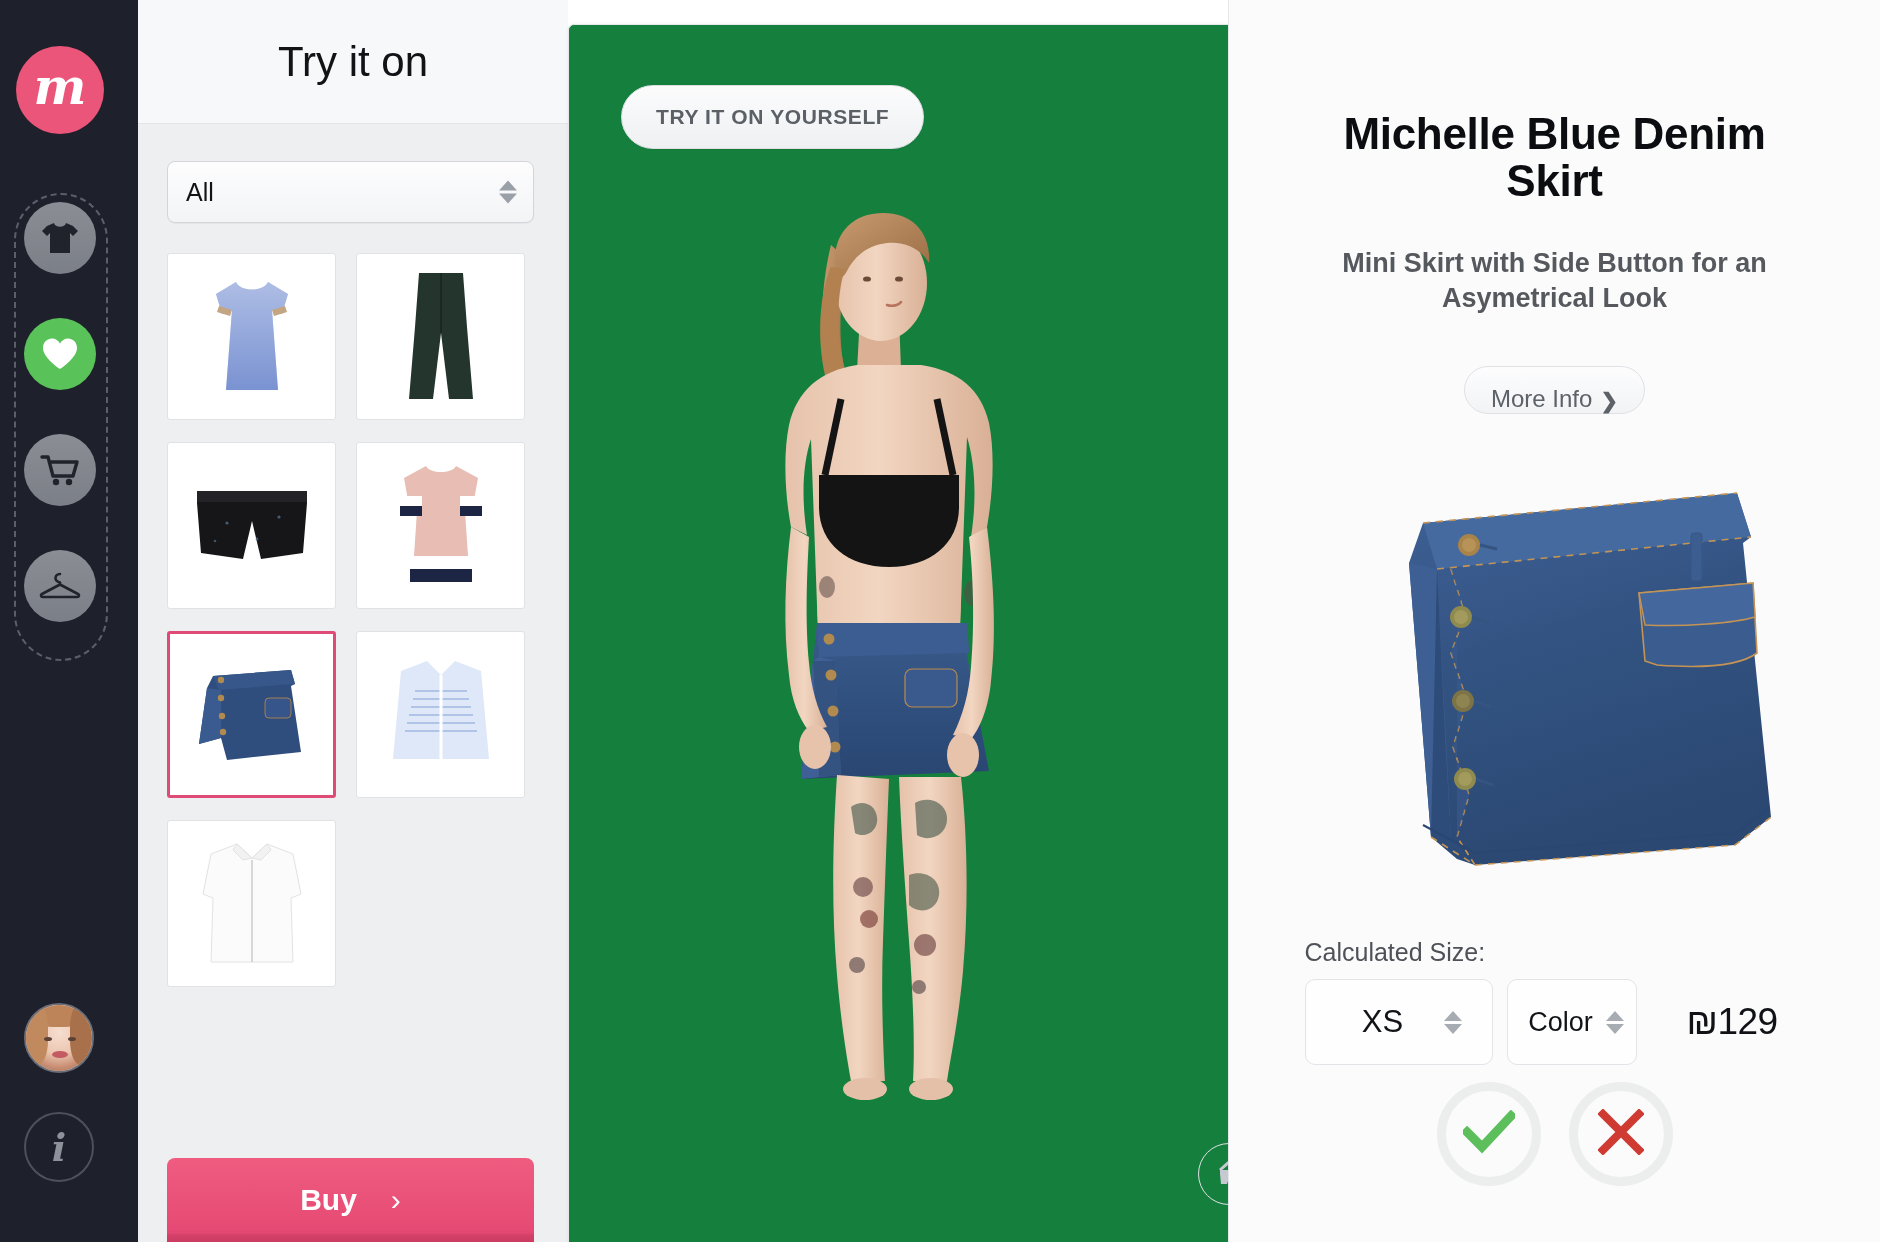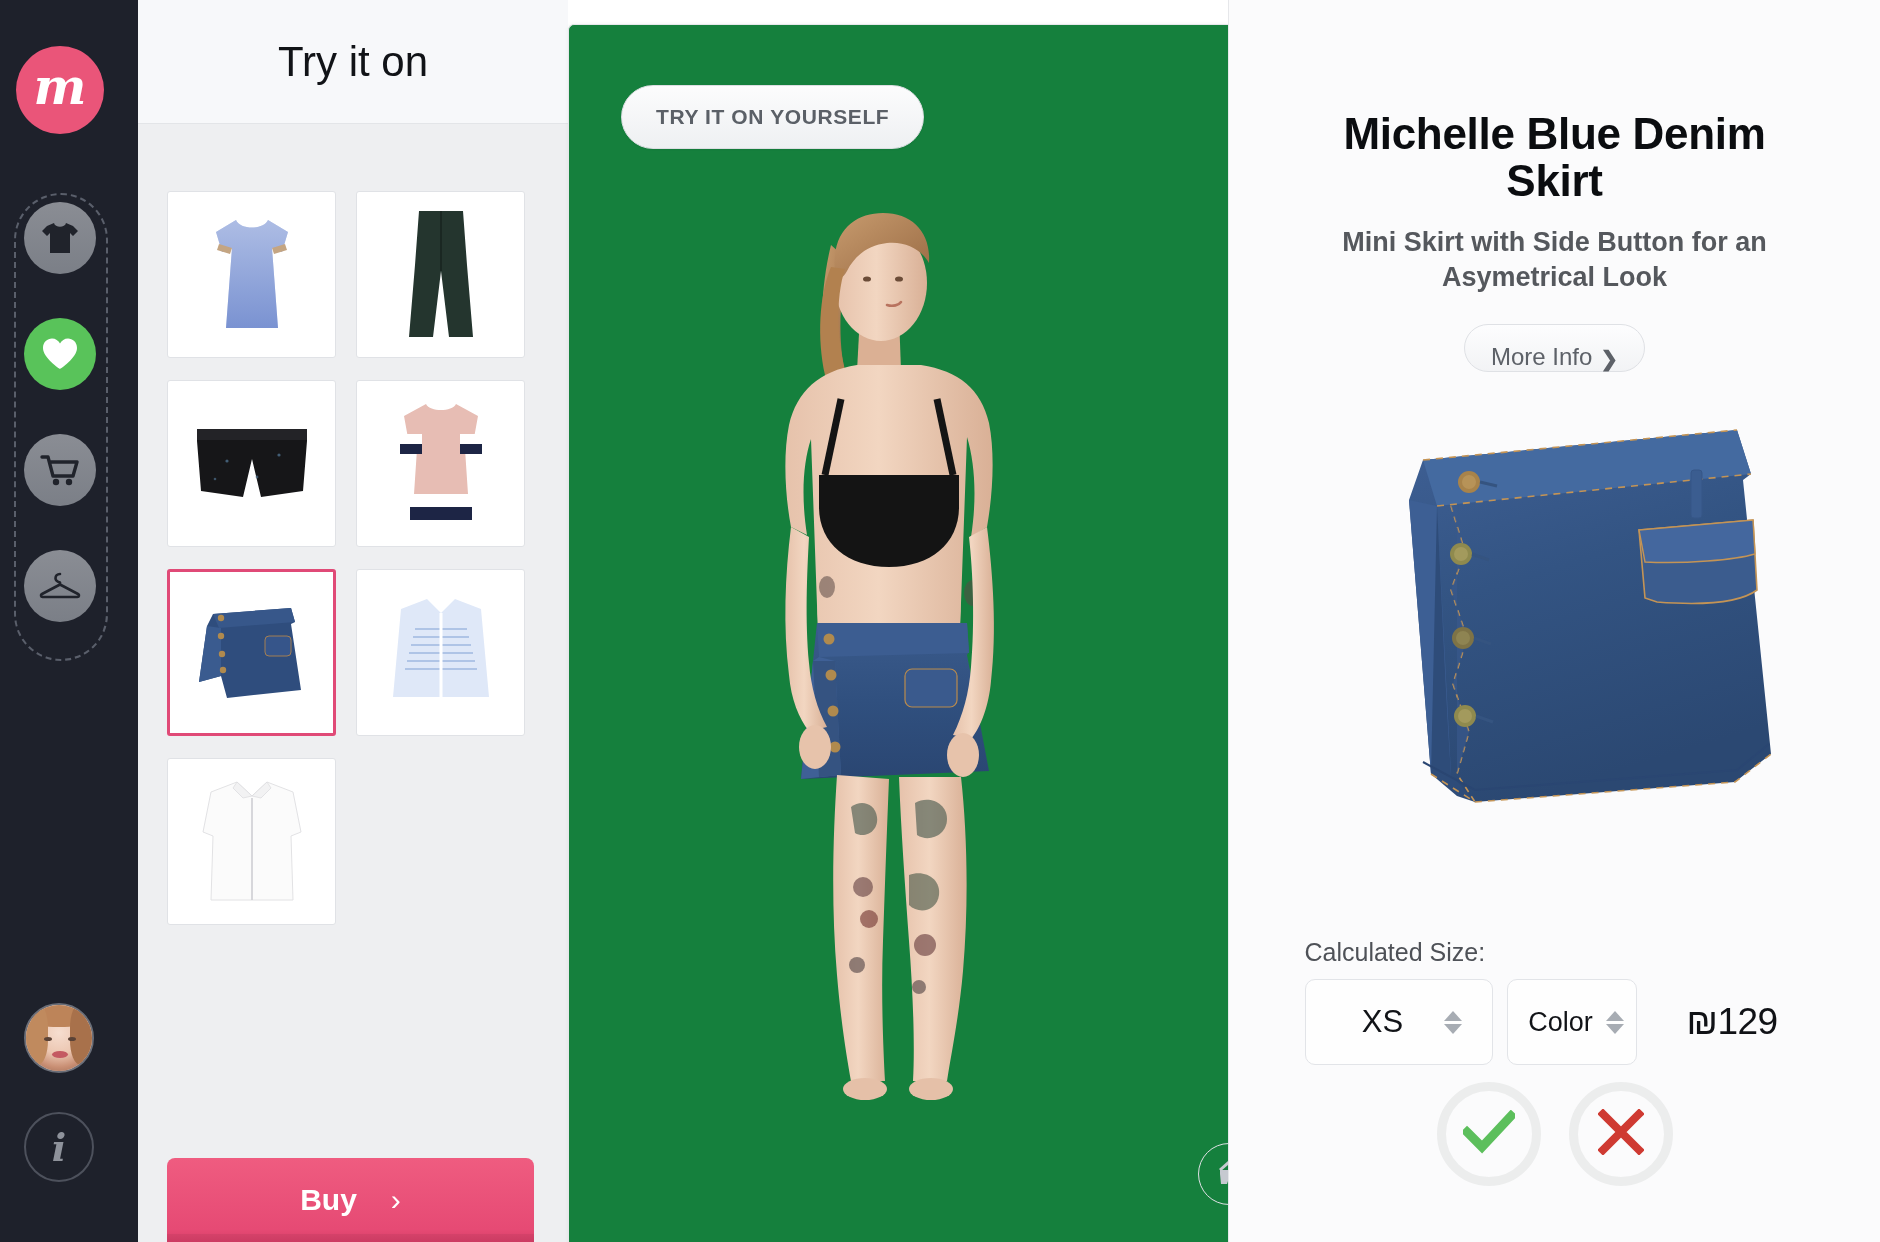--- a/index.html
+++ b/index.html
@@ -169,21 +169,21 @@
     border: 1.5px solid #dfe1e5;
     display: flex; align-items: center; justify-content: center;
   }
 
   
   .right-panel {
     flex: 1; height: 1242px;
     background: #fbfbfc;
     position: relative;
     border-left: 1px solid #e6e7ea;
-    display: flex; flex-direction: column; align-items: center;
+    display: flex; flex-direction: column; align-items: center; gap: 21px;
   }
   .rp-title {
     margin-top: 110px; width: 470px; text-align: center;
     font-size: 44px; font-weight: 700; color: #0b0d10; line-height: 1.07;
     letter-spacing: -0.3px;
   }
   .rp-sub {
     margin-top: 21px; width: 470px; text-align: center;
     font-size: 27px; font-weight: 700; color: #55585d; line-height: 1.28;
   }
@@ -295,20 +295,27 @@
     </div>
   </div>
 
   <div class="left-panel">
     <div class="lp-header">
       <div class="lp-title">Try it on</div>
     </div>
 
     <div class="lp-body">
 
+      <div class="filter-select">
+        <span class="fs-label">All</span>
+        <span class="stepper">
+          <span class="up"></span>
+            <span class="dn"></span>
+        </span>
+      </div>
 
       <div class="grid">
 
         <div class="thumb">
           <svg width="120" height="130" viewBox="0 0 120 130">
             <path d="M44 10 C48 20 72 20 76 10 L96 22 L90 42 L80 38 L86 118 L34 118 L40 38 L30 42 L24 22 Z" fill="#8199d6"></path>
             <path d="M44 10 C48 20 72 20 76 10 L96 22 L90 42 L80 38 L86 118 L34 118 L40 38 L30 42 L24 22 Z" fill="url(#g1)" opacity="0.35"></path>
             <defs>
                 <linearGradient id="g1" x1="0" y1="0" x2="0" y2="1">
                   <stop offset="0" stop-color="#ffffff"></stop>

